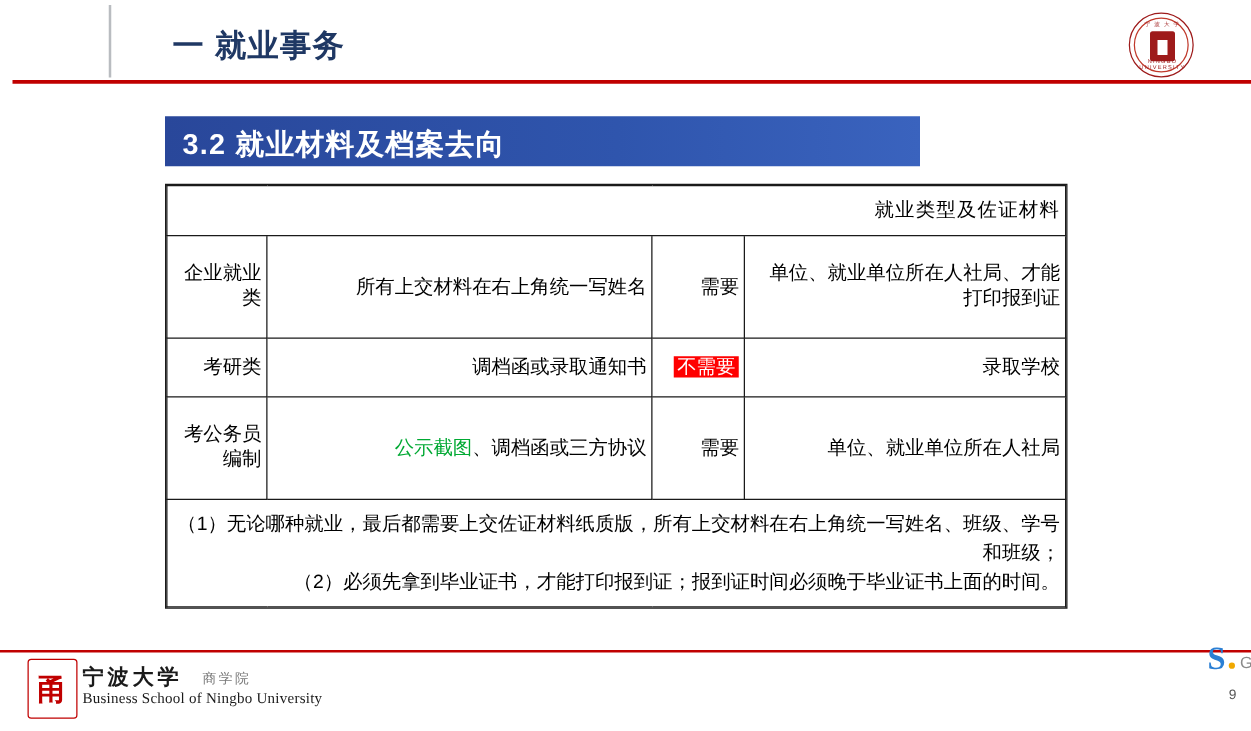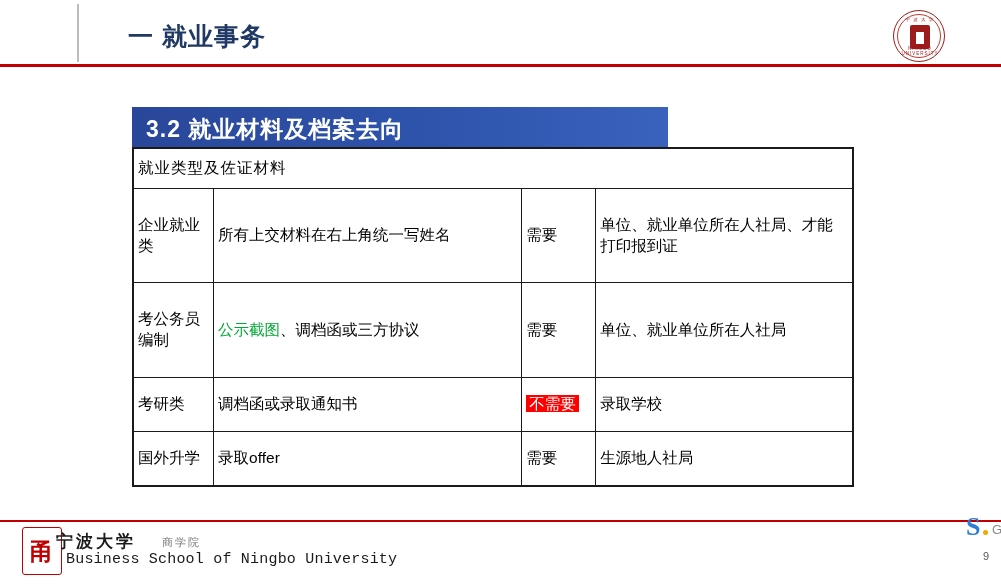--- a/index.html
+++ b/index.html
@@ -7,21 +7,21 @@
   body {
     width:1001px; height:585px;
     background:#ffffff;
     font-family:"Liberation Sans", sans-serif;
     position:relative;
     overflow:hidden;
   }
 
   
   .slide-header {
-    position:absolute; left:0; top:0; width:895px; height:66px;
+    position:absolute; left:10px; top:0; width:895px; height:66px;
   }
   .header-vline {
     position:absolute; left:77px; top:4px; width:2px; height:58px;
     background:#b9bcc0;
   }
   .header-title {
     position:absolute; left:128px; top:20px;
     font-size:25px; font-weight:bold; color:#1f3864;
     letter-spacing:1px;
     white-space:nowrap;
@@ -56,21 +56,21 @@
   }
   .seal-arc-top, .seal-arc-bot {
     position:absolute; left:0; width:52px; text-align:center;
     font-size:4.5px; color:#9e1b1b; letter-spacing:1px;
   }
   .seal-arc-top { top:6px; }
   .seal-arc-bot { bottom:5px; }
 
   
   .section-bar {
-    position:absolute; left:132px; top:107px; width:536px; height:40px;
+    position:absolute; left:132px; top:93px; width:604px; height:40px;
     background:#2e4d9c;
     background:linear-gradient(to right,#29479a 0%, #2f55ad 60%, #3a63be 100%);
   }
   .section-bar-text {
     position:absolute; left:14px; top:7px;
     color:#ffffff; font-size:23px; font-weight:bold;
     letter-spacing:1px;
     white-space:nowrap;
   }
 
@@ -80,21 +80,21 @@
     border:1.5px solid #1a1a1a;
     background:#ffffff;
   }
   table.matbl {
     width:100%; height:100%;
     border-collapse:collapse;
     table-layout:fixed;
   }
   table.matbl td {
     border:1px solid #1a1a1a;
-    text-align:left;
+    text-align:right;
     vertical-align:middle;
     font-size:15.5px;
     color:#000000;
     padding:3px 4px;
   }
   td.tbl-title {
     font-size:24px;
     border-left:none; border-right:none; border-top:none;
     height:40px;
     letter-spacing:1px;
@@ -135,33 +135,33 @@
     border-radius:3px;
     background:#ffffff;
   }
   .footer-logo span {
     position:absolute; left:0; top:8px; width:100%;
     text-align:center;
     font-family:"Liberation Serif", serif;
     font-size:24px; font-weight:bold; color:#c00000;
   }
   .footer-cn {
-    position:absolute; left:56px; top:530px;
+    position:absolute; left:66px; top:530px;
     font-family:Liberation Serif, serif;
     font-size:17px; font-weight:bold; color:#1a1a1a;
     letter-spacing:3px;
   }
   .footer-cn2 {
     position:absolute; left:162px; top:535px;
     font-size:11px; color:#777777; letter-spacing:2px;
   }
   .footer-en {
     position:absolute; left:66px; top:551px;
-    font-family:Liberation Mono, monospace;
-    font-size:15px; color:#1a1a1a; letter-spacing:0.2px;
+    font-family:Liberation Serif, serif;
+    font-size:12px; color:#1a1a1a; letter-spacing:0.2px;
   }
   .page-num {
     position:absolute; left:983px; top:550px;
     font-size:11px; color:#555555;
   }
 
   
   .ime-badge {
     position:absolute; left:966px; top:514px;
     font-family:"Liberation Serif", serif;
@@ -211,41 +211,41 @@
       </tr>
 
       <tr>
         <td class="two-line">企业就业类</td>
         <td>所有上交材料在右上角统一写姓名</td>
         <td>需要</td>
         <td class="two-line">单位、就业单位所在人社局、才能打印报到证</td>
       </tr>
 
       <tr>
+        <td>考研类</td>
+        <td>调档函或录取通知书</td>
+        <td><span class="hl-red">不需要</span></td>
+        <td>录取学校</td>
+      </tr>
+
+      <tr>
         <td class="two-line">考公务员编制</td>
         <td><span class="green">公示截图</span><span>、调档函或三方协议</span></td>
         <td>需要</td>
         <td>单位、就业单位所在人社局</td>
       </tr>
 
-      <tr>
-        <td>考研类</td>
-        <td>调档函或录取通知书</td>
-        <td><span class="hl-red">不需要</span></td>
-        <td>录取学校</td>
-      </tr>
-
-      <tr>
-        <td>国外升学</td>
-        <td>录取offer</td>
-        <td>需要</td>
-        <td>生源地人社局</td>
-      </tr>
-
-
+
+
+      <tr>
+        <td class="notes" colspan="4">
+          <div>（1）无论哪种就业，最后都需要上交佐证材料纸质版，所有上交材料在右上角统一写姓名、班级、学号和班级；</div>
+          <div>（2）必须先拿到毕业证书，才能打印报到证；报到证时间必须晚于毕业证书上面的时间。</div>
+        </td>
+      </tr>
     </tbody>
   </table>
 </div>
 
 <div class="footer-rule"></div>
 <div class="footer-logo">
   <span>甬</span>
 </div>
 <div class="footer-cn">宁波大学</div>
 <div class="footer-cn2">商学院</div>

